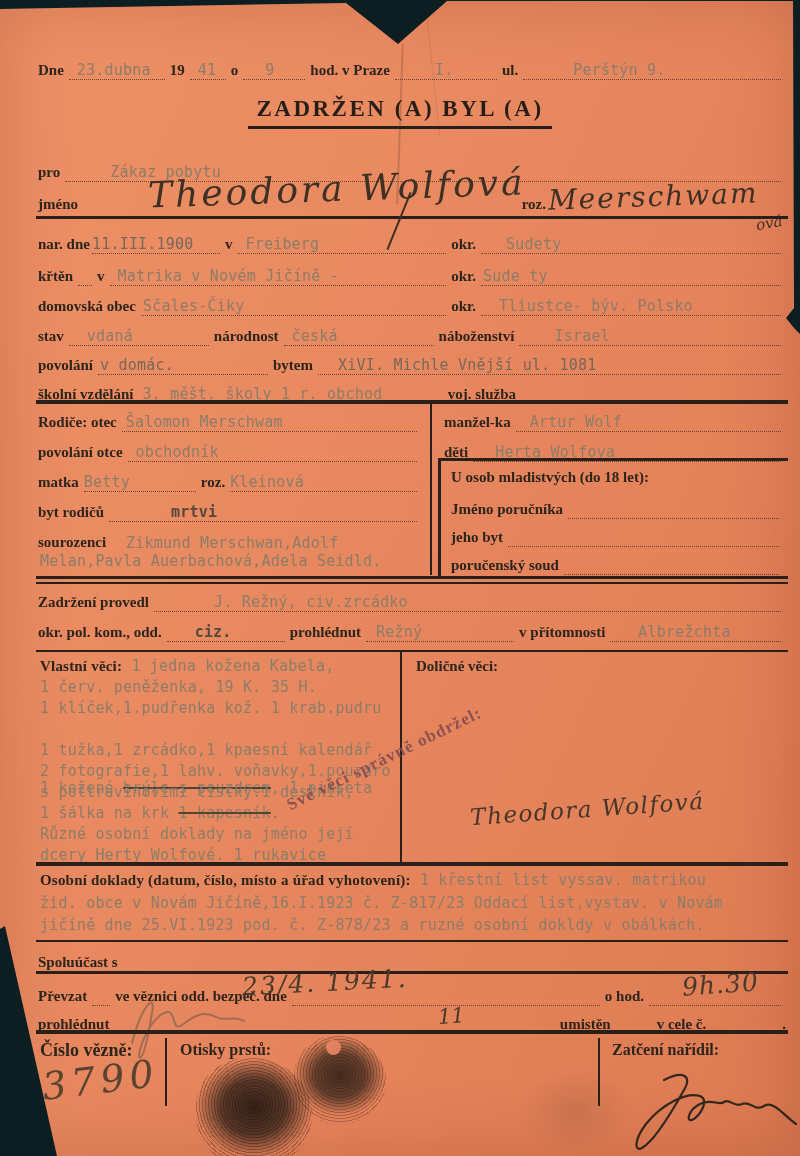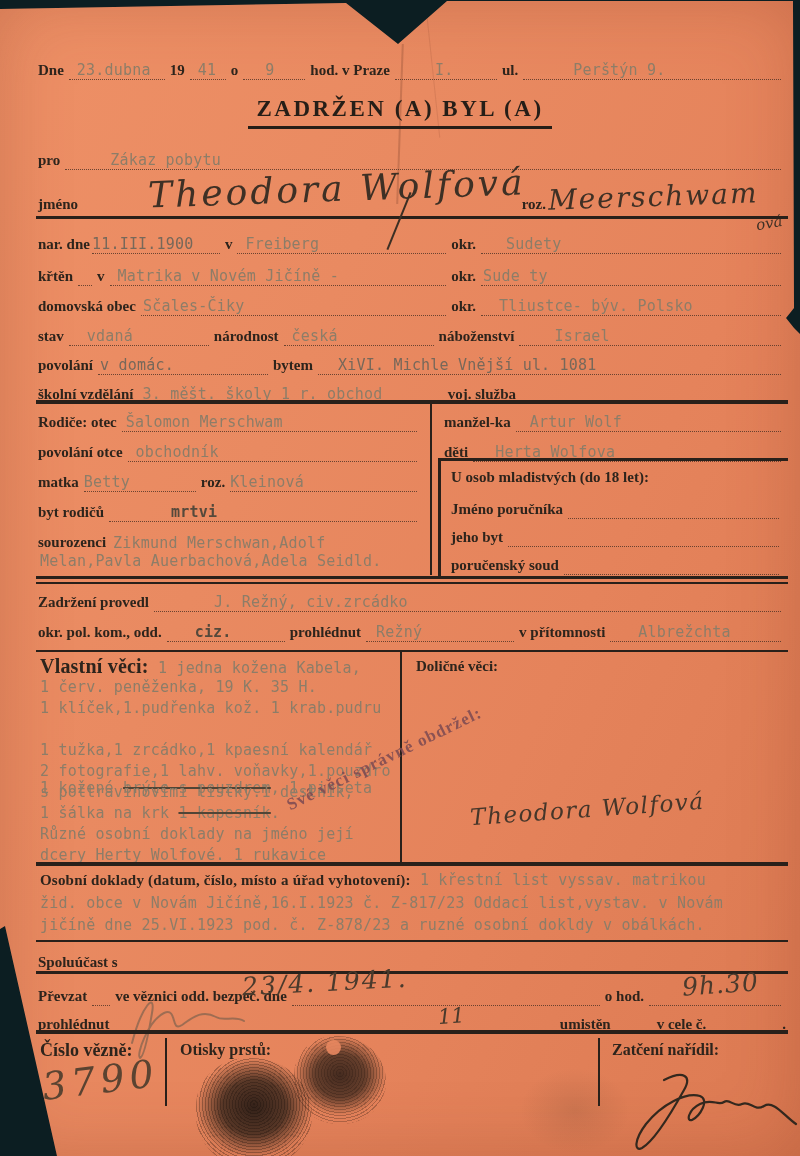--- a/index.html
+++ b/index.html
@@ -69,21 +69,21 @@
     <span class="lbl">ul.</span>
     <span class="fill fgrow">
         <span class="typed" style="left:50px;">Perštýn 9.</span>
       </span>
   </div>
 
   <div class="title-wrap">
     <span class="doc-title">ZADRŽEN (A) BYL (A)</span>
   </div>
 
-  <div class="row" style="top:148px;">
+  <div class="row" style="top:160px;">
     <span class="lbl">pro</span>
     <span class="fill fgrow">
         <span class="typed" style="left:45px;">Zákaz pobytu</span>
       </span>
   </div>
 
   <div class="row" style="top:192px;">
     <span class="lbl">jméno</span>
     <span class="fill fgrow" style="border-bottom:none;"></span>
     <span class="lbl" style="margin-right:240px;">roz.</span>
@@ -195,21 +195,21 @@
   </div>
   <div class="row" style="top:500px;right:378px;">
     <span class="lbl">byt rodičů</span>
     <span class="fill fgrow">
         <span class="typed dark" style="left:62px;">mrtvi</span>
       </span>
   </div>
   <div class="row" style="top:530px;right:378px;">
     <span class="lbl">sourozenci</span>
     <span class="fill fgrow" style="border-bottom:none;">
-        <span class="typed" style="left:2px;">Zikmund Merschwan,Adolf</span>
+        <span class="typed" style="left:15px;">Zikmund Merschwan,Adolf</span>
       </span>
   </div>
   <span class="tline" style="top:552px;">Melan,Pavla Auerbachová,Adela Seidld.</span>
 
   <div class="vline" style="left:430px;top:404px;height:171px;width:1.5px;"></div>
   <div class="row" style="top:410px;left:444px;">
     <span class="lbl">manžel-ka</span>
     <span class="fill fgrow">
         <span class="typed" style="left:14px;">Artur Wolf</span>
       </span>
@@ -257,21 +257,21 @@
         <span class="typed" style="left:10px;text-align:center;">Režný</span>
       </span>
     <span class="lbl">v přítomnosti</span>
     <span class="fill fgrow">
         <span class="typed" style="left:28px;">Albrežchta</span>
       </span>
   </div>
 
   <div class="rule" style="top:650px;height:2px;"></div>
 
-  <div class="tline" style="top:656px;"><span class="lbl" style="font-size:20px;">Vlastní věci:</span> <span>1 jedna kožena Kabela,</span></div>
+  <div class="tline" style="top:656px;"><span class="lbl" style="font-size:15px;">Vlastní věci:</span> <span>1 jedna kožena Kabela,</span></div>
   <div class="tline" style="top:678px;">1 červ. peněženka, 19 K. 35 H.</div>
   <div class="tline" style="top:699px;">1 klíček,1.pudřenka kož. 1 krab.pudru</div>
   <div class="tline" style="top:756px;margin-top:23px;"><span>1 kožené </span><span class="strike">brýle s pouzdrem</span><span>, 1.pinseta</span></div>
   <div class="tline" style="top:741px;">1 tužka,1 zrcádko,1 kpaesní kalendář</div>
   <div class="tline" style="top:762px;">2 fotografie,1 lahv. voňavky,1.pouzdro</div>
   <div class="tline" style="top:783px;">s pottravinovími lístky.1 destník,</div>
   <div class="tline" style="top:804px;"><span>1 šálka na krk </span><span class="strike">1 kapesník</span><span>.</span></div>
   <div class="tline" style="top:825px;">Různé osobní doklady na jméno její</div>
   <div class="tline" style="top:846px;">dcery Herty Wolfové. 1 rukavice</div>
 

